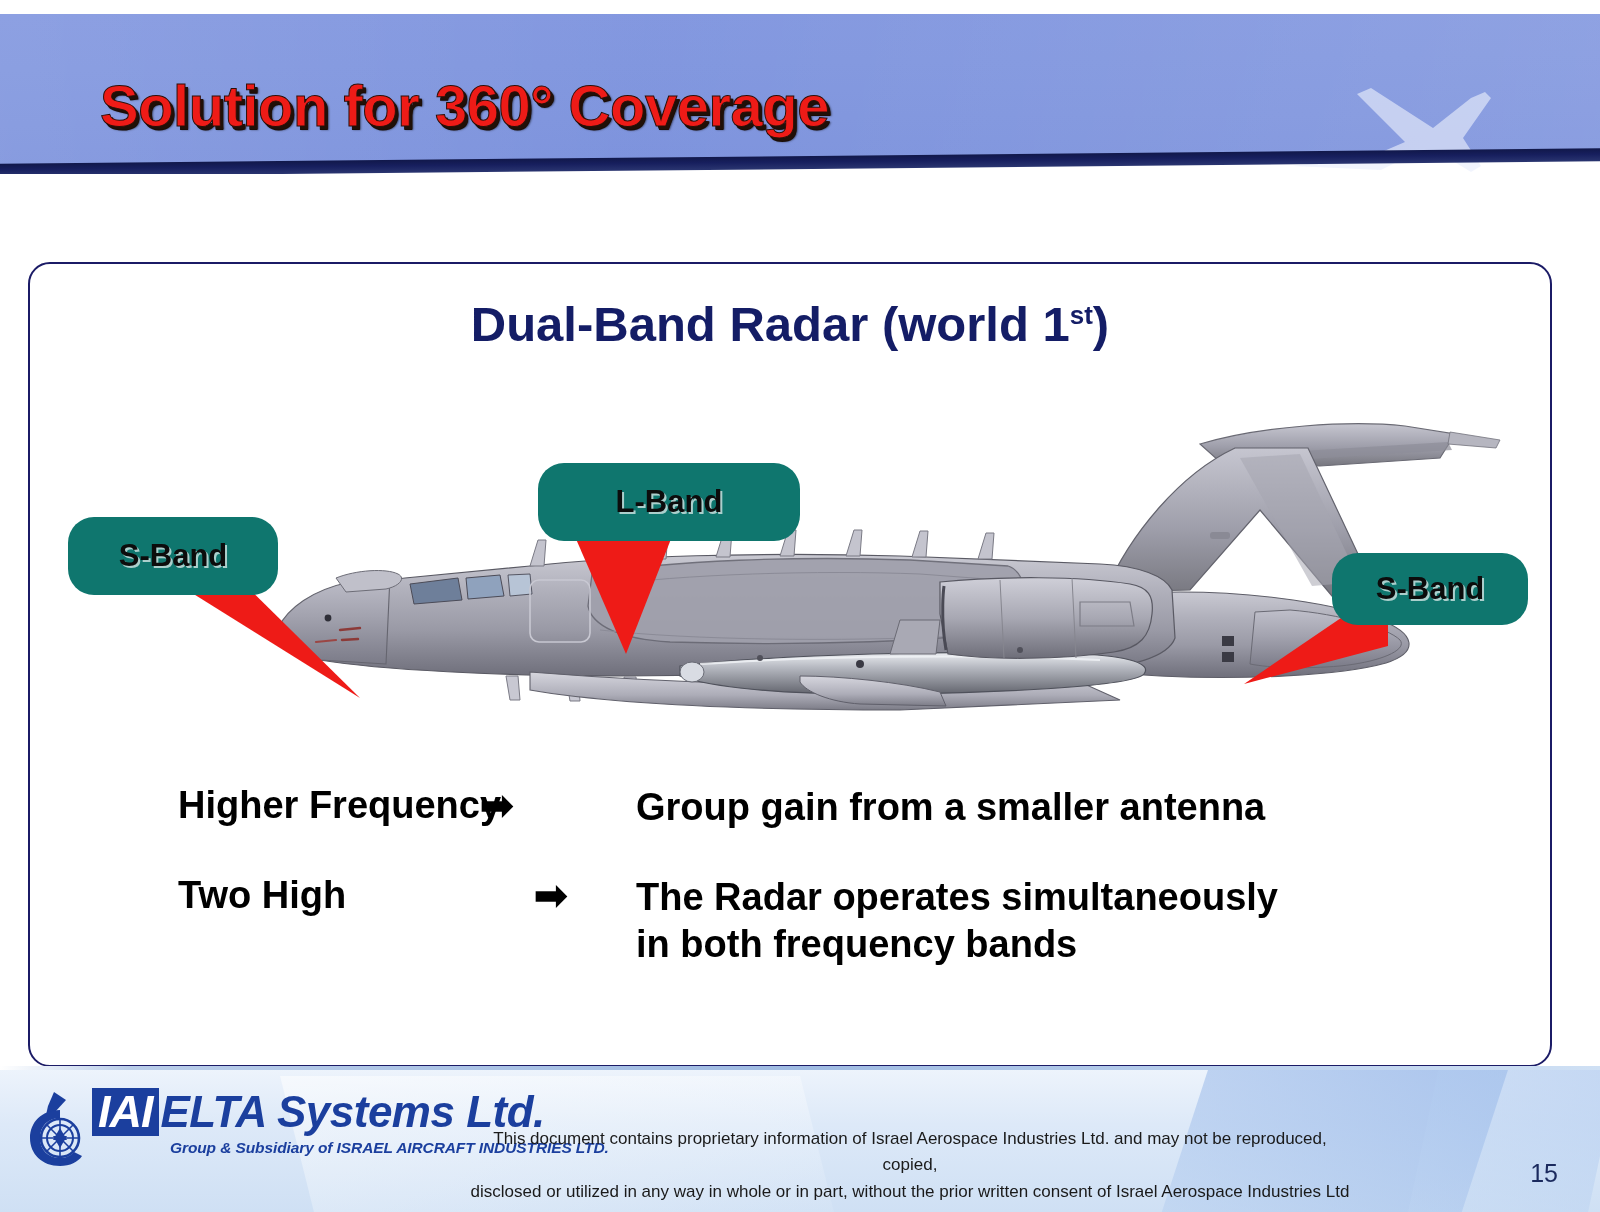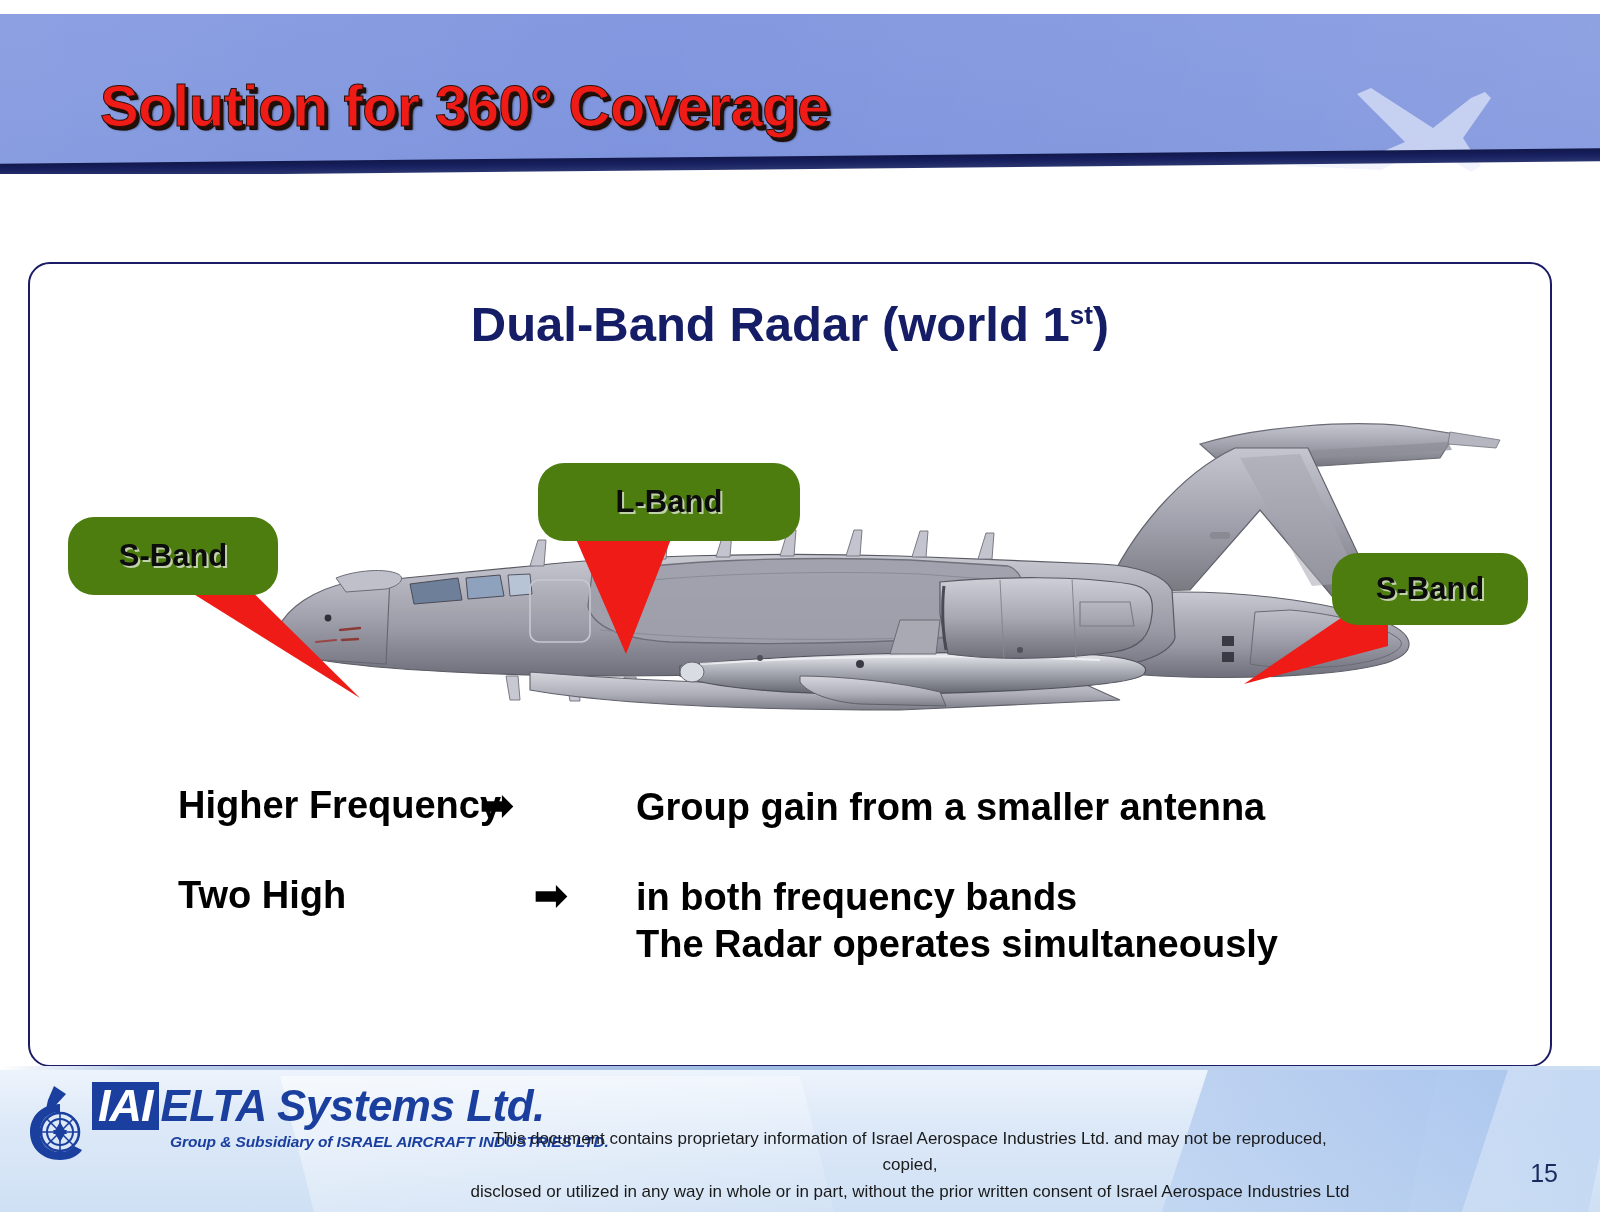--- a/index.html
+++ b/index.html
@@ -68,21 +68,21 @@
   
   .aircraft-wrap{
     position:absolute; left:170px; top:150px;
     width:1330px; height:310px;
   }
   .aircraft-svg{ display:block; width:100%; height:100%; }
 
   
   .callout{
     position:absolute;
-    background:#4d7c0f;
+    background:#0f766e;
     border-radius:26px;
     display:flex; align-items:center; justify-content:center;
     z-index:6;
   }
   .callout span{
     font-size:31px; font-weight:bold; color:#0c0c0c;
     text-shadow:2px 2px 0 rgba(255,255,255,.65);
     white-space:nowrap;
   }
   .callout-sband-nose{ left:38px; top:253px; width:210px; height:78px; }
@@ -139,21 +139,21 @@
     position:absolute; left:300px; top:10px; width:520px; height:160px;
     background:linear-gradient(170deg, rgba(255,255,255,.55), rgba(220,234,250,.1));
     transform:skewX(14deg);
   }
   .footer-topline{
     position:absolute; left:0; top:0; width:1600px; height:4px;
     background:linear-gradient(90deg,#ffffff 0%,#b9cde9 8%,#9fbbe2 50%,#cfe0f4 100%);
   }
 
   .logo-block{
-    position:absolute; left:24px; top:16px;
+    position:absolute; left:24px; top:22px;
     display:flex; align-items:flex-start;text-align:center;
   }
   .logo-emblem{ width:72px; height:78px; flex:none; margin-top:2px; }
   .logo-text{ margin-left:-4px; }
   .logo-row1{ display:flex; align-items:baseline; }
   .logo-iai{
     font-size:45px; font-weight:bold; font-style:italic;
     color:#1b3f9e; letter-spacing:-1px;
     background:#1b3f9e; color:#fff;
     padding:1px 6px 2px 6px;
@@ -344,22 +344,22 @@
       <div class="bterm">Higher Frequency</div>
       <div class="barrow">➡</div>
       <div class="bdesc">
         <div>Group gain from a smaller antenna</div>
       </div>
     </div>
     <div class="brow row2">
       <div class="bterm">Two High</div>
       <div class="barrow">➡</div>
       <div class="bdesc">
+        <div>The Radar operates simultaneously</div>
         <div>in both frequency bands</div>
-        <div>The Radar operates simultaneously</div>
       </div>
     </div>
   </div>
 
 </div>
 
 <div class="footer">
   <div class="footer-wash3"></div>
   <div class="footer-wash1"></div>
   <div class="footer-wash2"></div>

